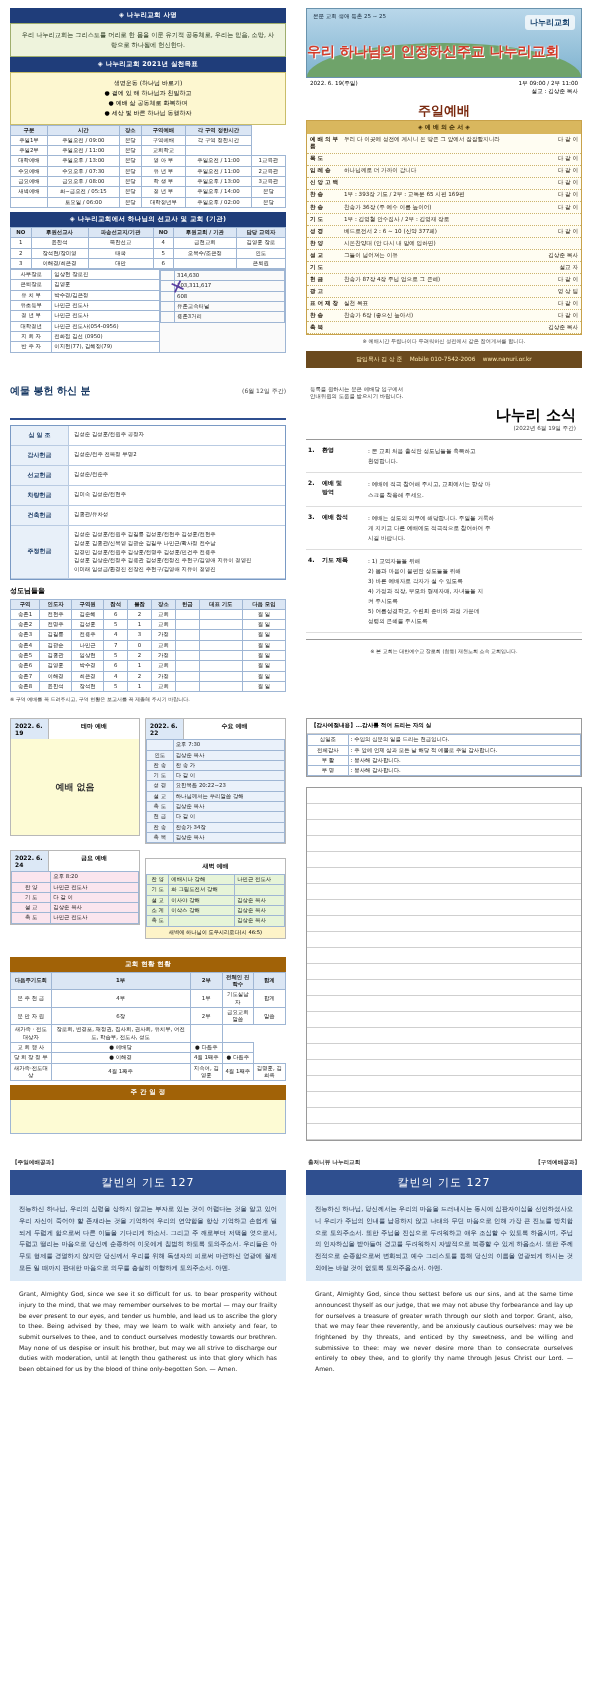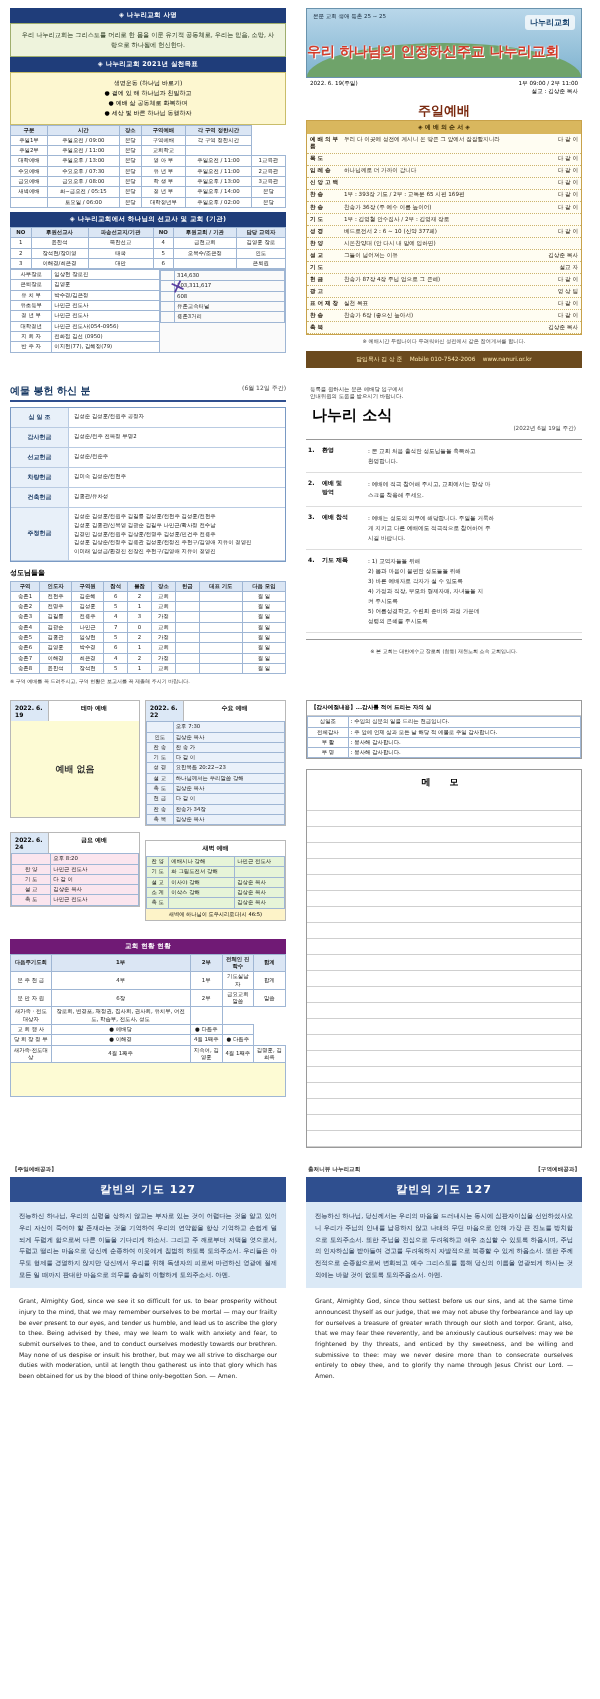--- a/index.html
+++ b/index.html
@@ -18,21 +18,21 @@
   .bar {
     background: #1f3d7a;
     color: #fff;
     font-size: 6.5px;
     font-weight: bold;
     padding: 3px 4px;
     text-align: center;
     letter-spacing: .3px;
   }
   .bar.green { background: #2e6b3e; }
-  .bar.teal { background: #701a75; }
+  .bar.teal { background: #a16207; }
   .box {
     border: 1px solid #7a9ac4;
     margin-bottom: 4px;
     background: #fff;
   }
 
   table { border-collapse: collapse; width: 100%; }
   td, th {
     border: 1px solid #9fb6d4;
     font-size: 5.4px;
@@ -117,38 +117,38 @@
   .offer-row .lab {
     width: 58px; flex: none; background: #e8f0f9; font-size: 6px;
     font-weight: bold; text-align: center; padding: 5px 2px; color: #1c3c66;
     border-right: 1px solid #b9cbe2; display: flex; align-items: center; justify-content: center;
   }
   .offer-row .val { flex: 1; font-size: 5.4px; padding: 4px 5px; line-height: 1.6; color: #222; }
   .news-row { display: flex; border-bottom: 1px solid #ddd; }
   .news-row .n { width: 14px; flex: none; font-size: 6px; font-weight: bold; padding: 6px 0 0 2px; }
   .news-row .t { width: 44px; flex: none; font-size: 6px; font-weight: bold; padding: 6px 2px; }
   .news-row .c { flex: 1; font-size: 5.6px; padding: 6px 4px; line-height: 1.8; color: #222; }
-  .newstitle { font-size: 15px; font-weight: bold; padding: 4px 6px 0; }
+  .newstitle { font-size: 15px; font-weight: bold; text-align: right; padding: 4px 6px 0; }
   .newsdate { font-size: 5.6px; text-align: right; padding: 0 6px 6px; color: #444; }
 
   
   .svc { border: 1px solid #b8b8b8; margin-bottom: 14px; }
   .svc .head { display: flex; font-size: 6px; font-weight: bold; }
   .svc .head .d { background: #dce8f6; padding: 3px 4px; width: 38px; flex: none; border-right: 1px solid #b8b8b8; }
   .svc .head .n { flex: 1; text-align: center; padding: 3px; }
   .yellowpanel { background: #fdfbd4; height: 96px; display: flex; align-items: center; justify-content: center; font-size: 9px; font-weight: bold; color: #333; }
   .greenpanel { background: #e6f4d8; }
   .pinkpanel  { background: #fbe5ee; }
   .memo-title { text-align: center; font-size: 9px; font-weight: bold; letter-spacing: 8px; padding: 6px 0; }
   .memo-lines div { border-bottom: 1px solid #cfcfcf; height: 16px; }
 
   
   .prayerhdr { font-size: 5.6px; padding: 2px 2px 3px; color: #333; }
   .prayertitle {
-    background: #2f4f8f; color: #fff; font-size: 11px; font-weight: bold;
+    background: #2f4f8f; color: #fff; font-size: 11px; font-weight: normal;
     text-align: center; padding: 5px; letter-spacing: 1px;
   }
   .prayerbody {
     background: #dbe9f6; font-size: 6.3px; line-height: 1.85;
     padding: 8px 9px; color: #13233d; text-align: justify;
   }
   .prayeren {
     font-size: 6.1px; line-height: 1.75; padding: 8px 9px; color: #1a1a1a;
     text-align: justify;
   }
@@ -459,21 +459,21 @@
         &nbsp;&nbsp;
         <span>Mobile  010-7542-2006</span>
         &nbsp;&nbsp;
         <span>www.nanuri.or.kr</span>
       </div>
     </div>
   </div>
 
   <div class="spread">
     <div class="col">
-      <div style="display:flex;align-items:flex-start;justify-content:space-between;border-bottom:2px solid #2f4f8f;padding-bottom:2px;margin-bottom:5px">
+      <div style="display:flex;align-items:center;justify-content:space-between;border-bottom:2px solid #2f4f8f;padding-bottom:20px;margin-bottom:5px">
         <span style="font-size:10px;font-weight:bold;color:#1c3c66">예물 봉헌 하신 분</span>
         <span style="font-size:6px;color:#444">(6월 12일 주간)</span>
       </div>
       <div class="box" id="offer-rows">
           <div class="offer-row">
             <div class="lab">십 일 조</div>
             <div class="val" style="white-space: pre-line;">김성준 김성훈/천원주 공정자</div>
           </div>
           <div class="offer-row">
             <div class="lab">감사헌금</div>
@@ -830,20 +830,21 @@
             </tr>
             <tr>
               <td>새가족·전도대상</td>
               <td>4월 1째주</td>
               <td>지속어, 김영훈</td>
               <td>4월 1째주</td>
               <td>김명훈, 김희옥</td>
             </tr>
           </tbody>
       </table>
+      <div class="bar teal" style="margin-top:4px">주 간 일 정</div>
       <div style="border:1px solid #9fb6d4;border-top:0;height:34px;background:#fdfbd4"></div>
     </div>
 
     <div class="col">
       <div style="border:1px solid #9a9a9a;margin-bottom:10px">
         <div style="font-size:5.6px;font-weight:bold;padding:3px 4px;border-bottom:1px solid #ccc">【감사예절내용】...감사를 적어 드리는 자의 실</div>
         <table>
             <tbody id="guide-body">
               <tr>
                 <td>십일조</td>
@@ -858,21 +859,20 @@
                 <td class="lft">: 봉사해 감사합니다.</td>
               </tr>
               <tr>
                 <td>무 명</td>
                 <td class="lft">: 봉사해 감사합니다.</td>
               </tr>
             </tbody>
           </table>
       </div>
       <div style="border:1px solid #9a9a9a">
-        <div class="memo-title">메 모</div>
         <div class="memo-lines" id="memo-lines">
             <div></div>
             <div></div>
             <div></div>
             <div></div>
             <div></div>
             <div></div>
             <div></div>
             <div></div>
             <div></div>

